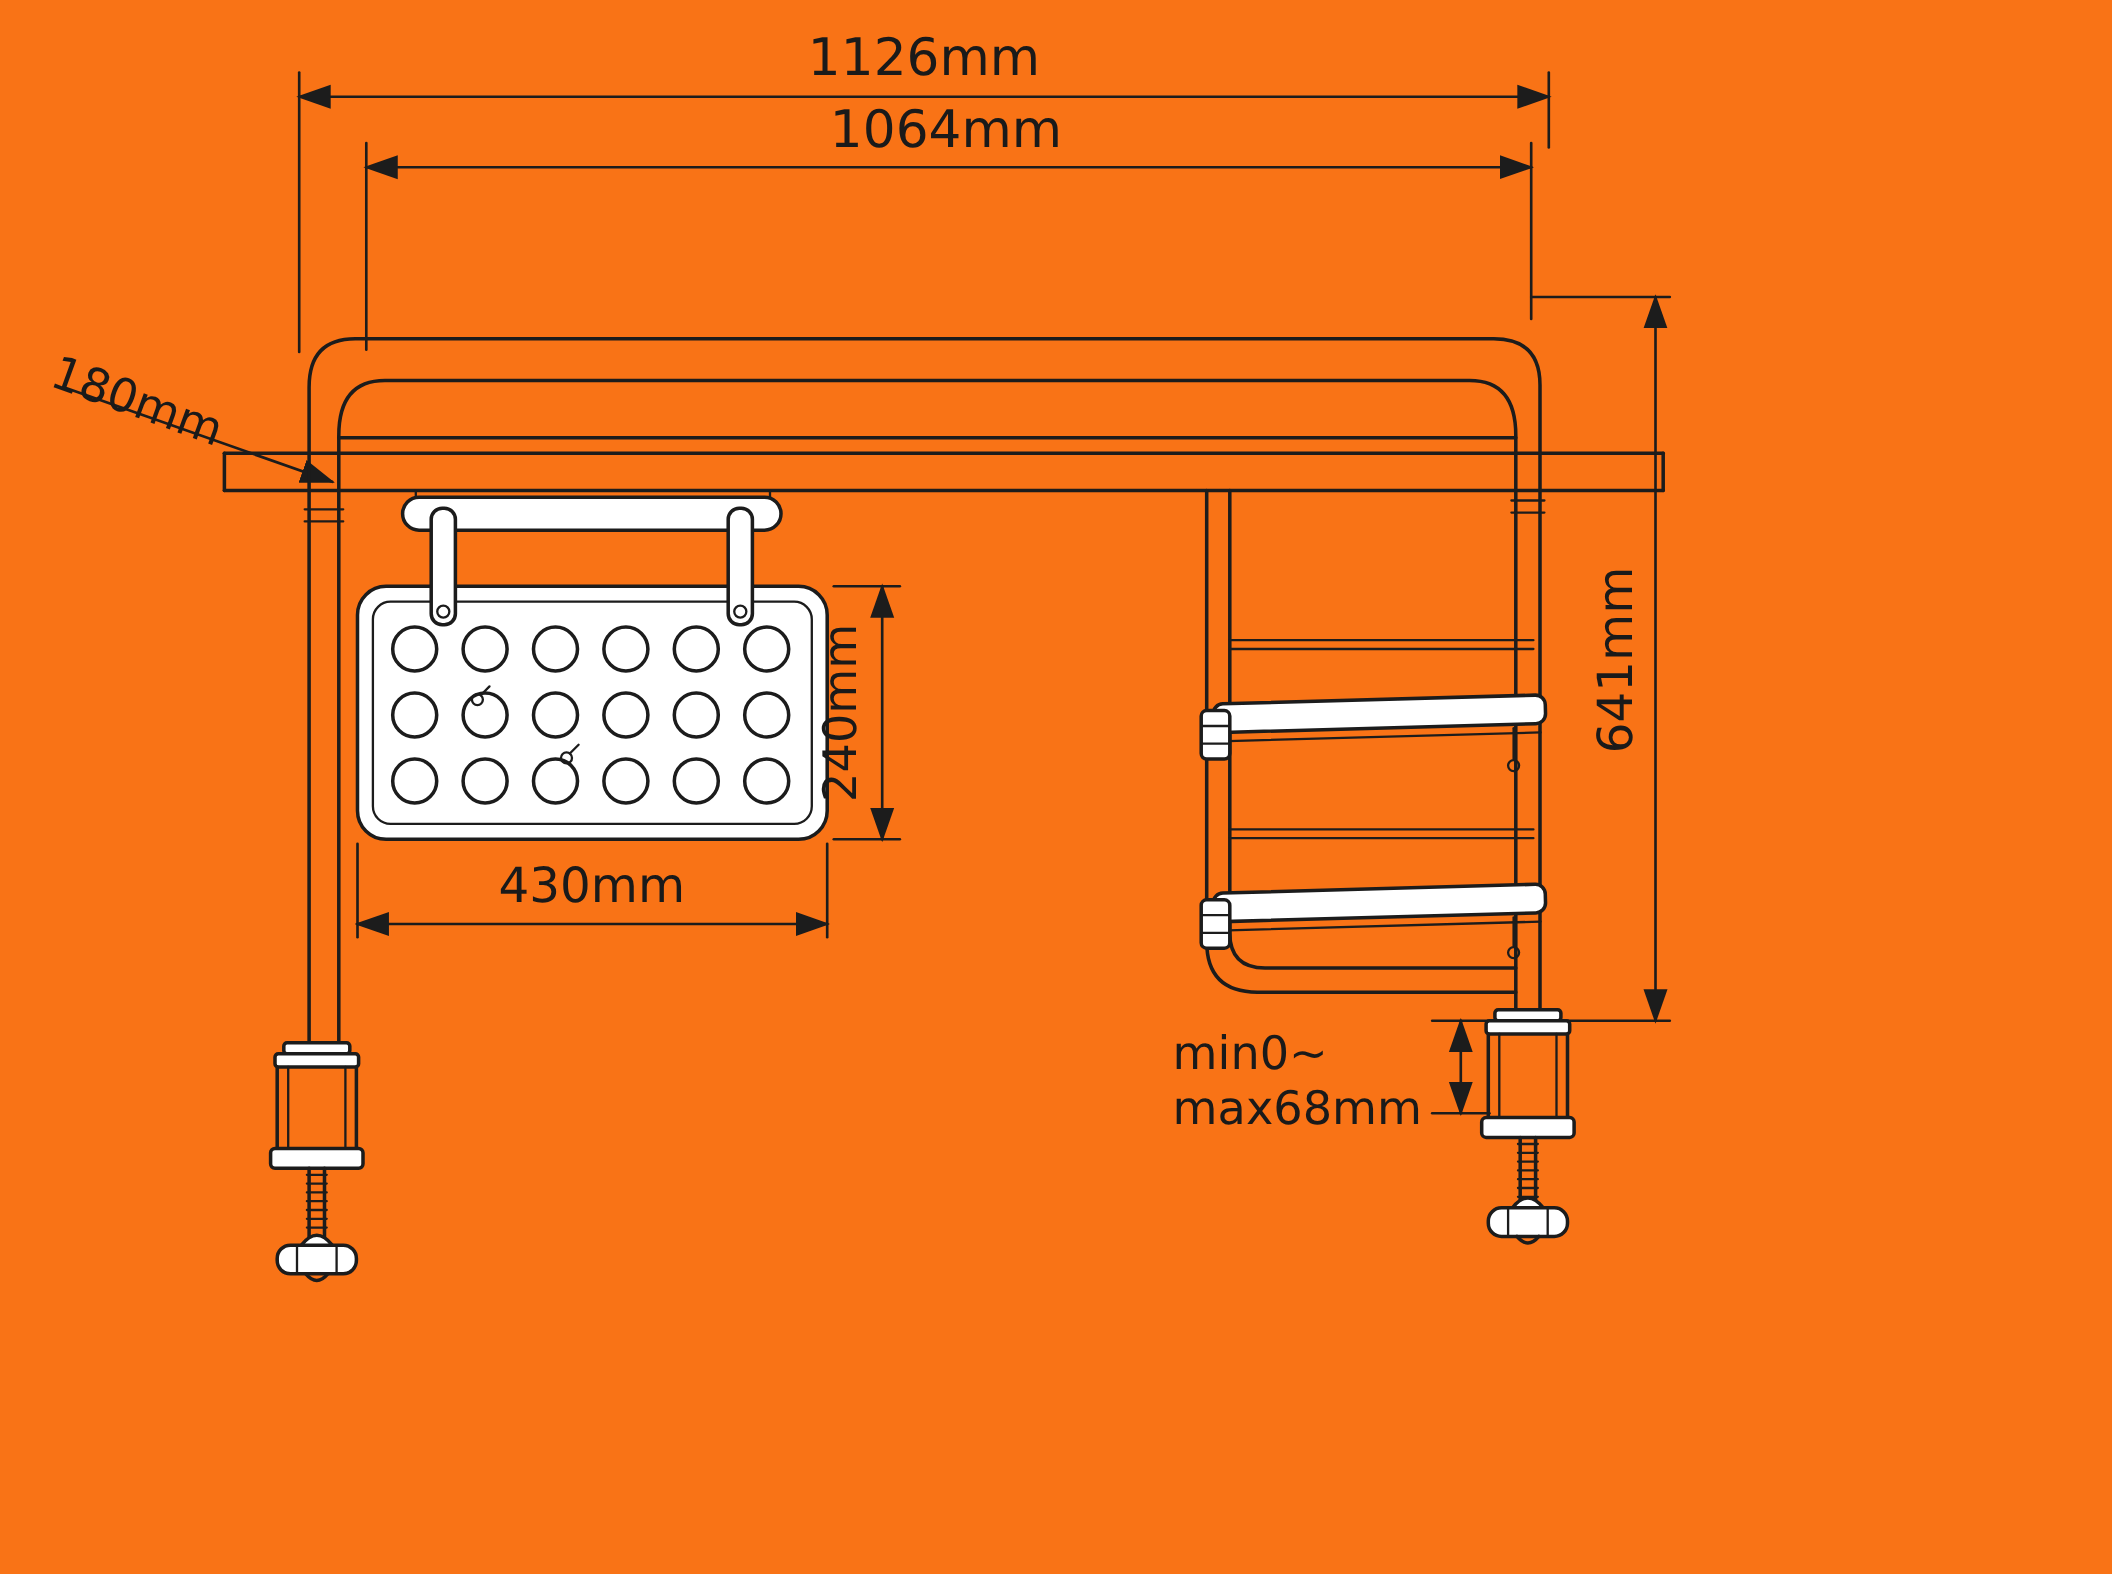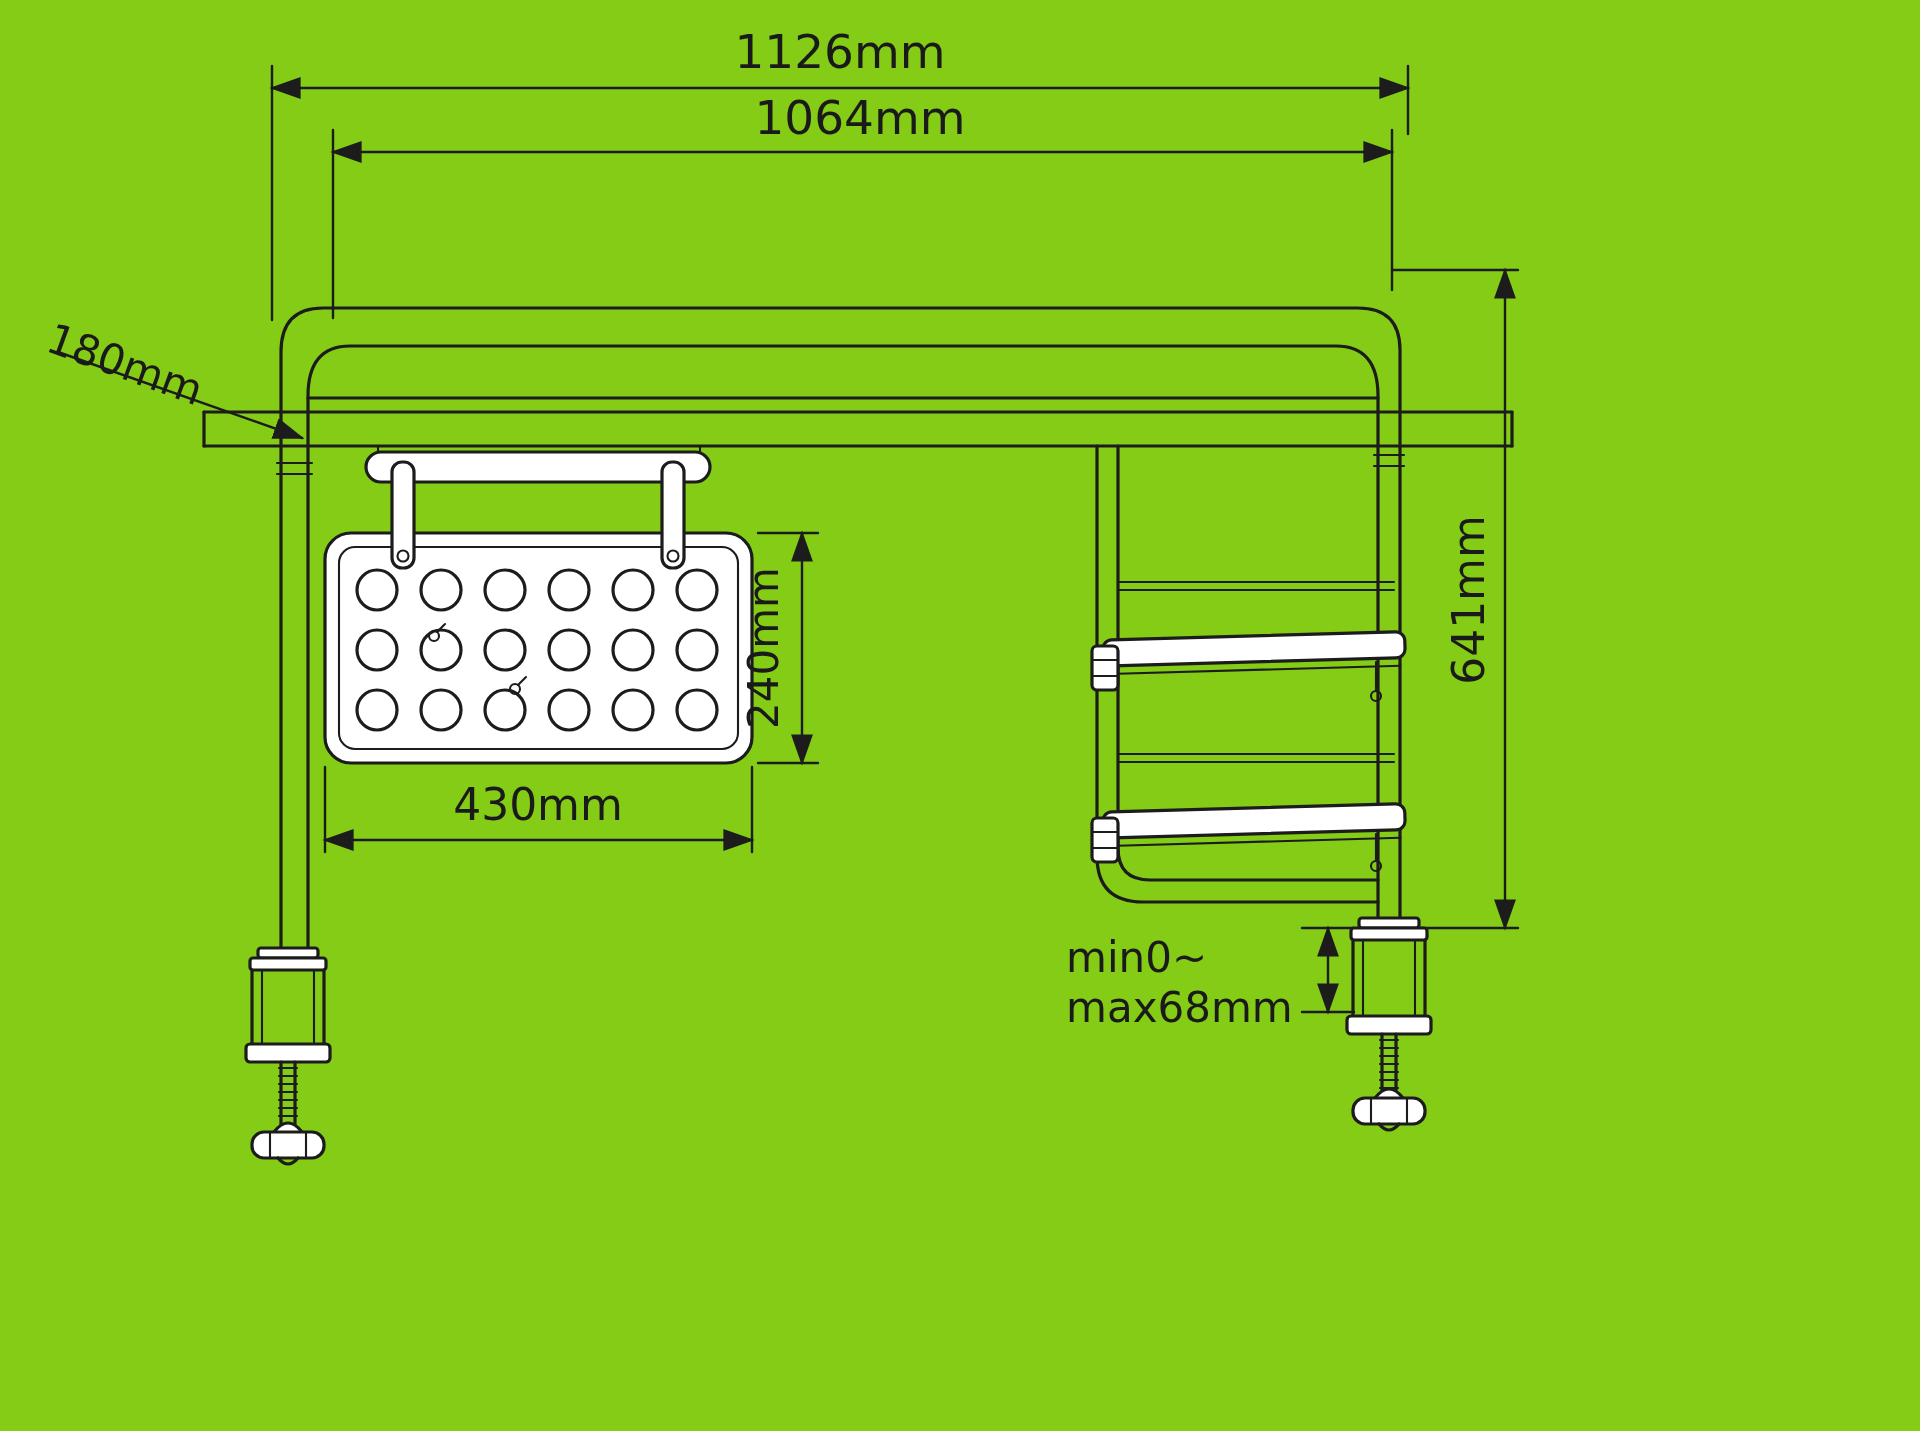--- a/index.html
+++ b/index.html
@@ -1,16 +1,16 @@
 <!DOCTYPE html>
 <html><head>
 <meta charset="utf-8">
 <style>
   html,body{margin:0;padding:0;background:#ffffff;}
-  .stage{width:1920px;height:1431px;background:#84cc16;position:relative;overflow:hidden;}
+  .stage{width:1920px;height:1431px;background:#f97316;position:relative;overflow:hidden;}
   svg text{font-family:"DejaVu Sans","Liberation Sans",sans-serif;fill:#1a1a1a;}
   .struct{stroke:#1c1c1c;stroke-width:3.2;fill:none;stroke-linecap:round;stroke-linejoin:round;}
   .thin{stroke:#1c1c1c;stroke-width:2.1;fill:none;stroke-linecap:round;}
   .dim{stroke:#1c1c1c;stroke-width:2.4;fill:none;stroke-linecap:round;}
   .wfill{fill:#ffffff;}
   .lbl-xl{font-size:47px;}
   .lbl-l{font-size:44px;}
   .lbl-m{font-size:42px;}
 </style>
 </head>

